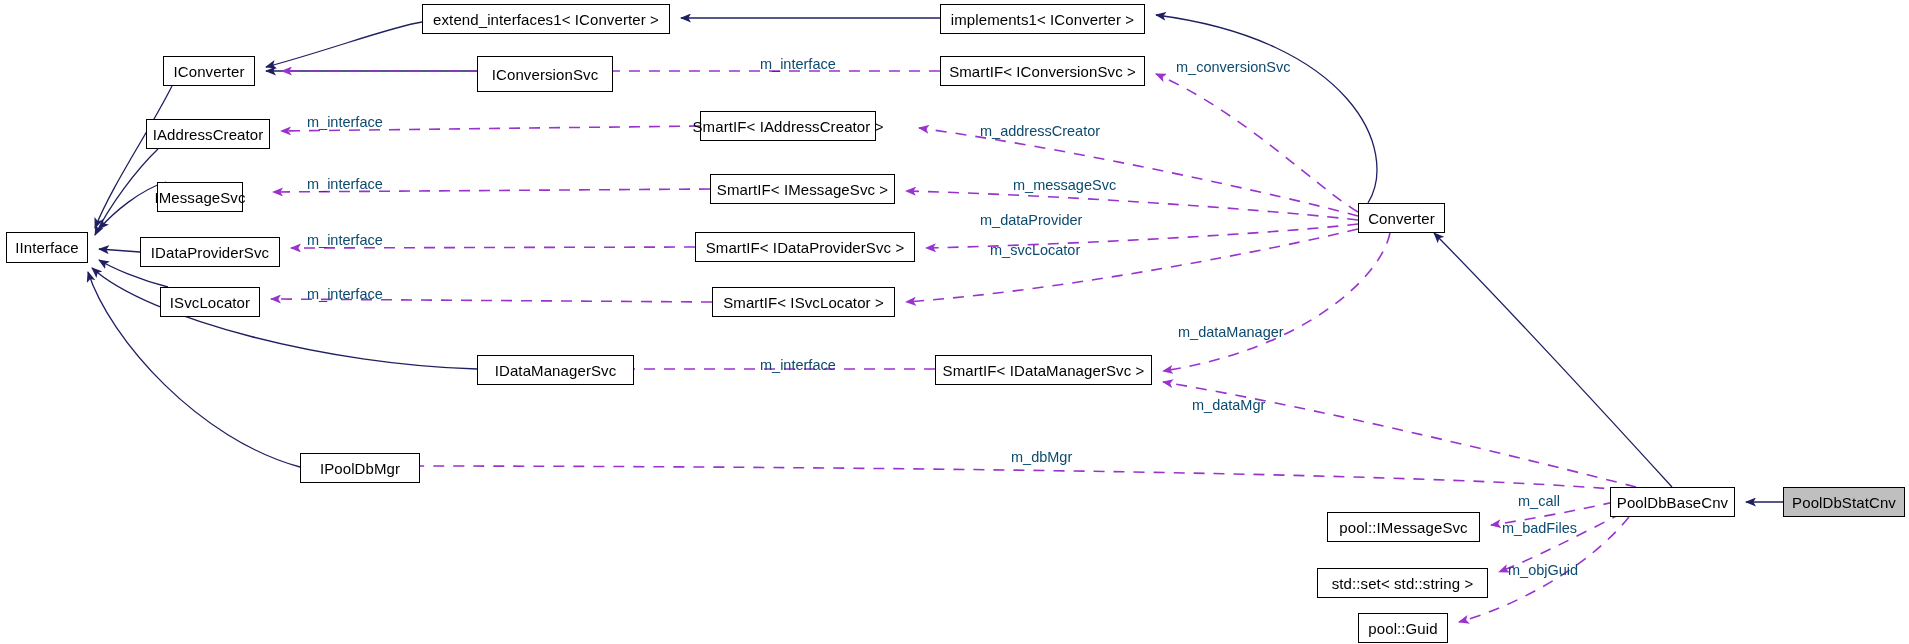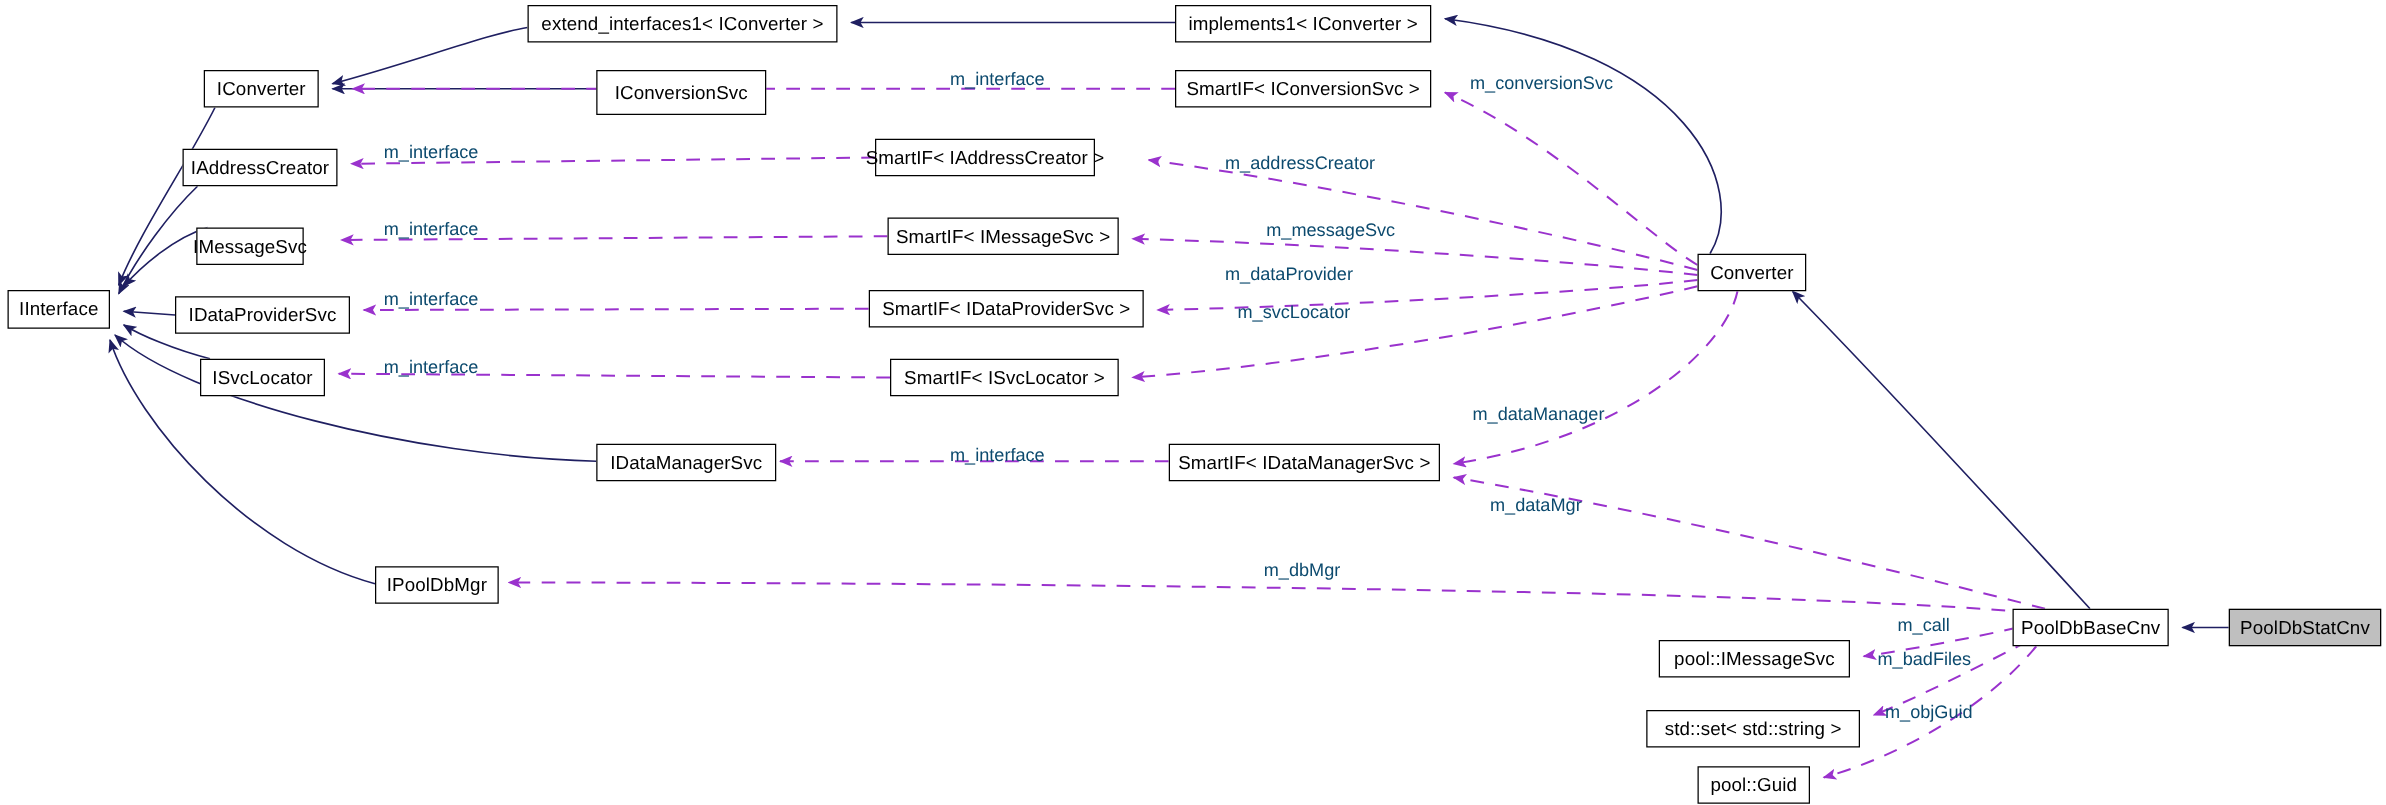--- a/index.html
+++ b/index.html
@@ -117,24 +117,24 @@
       </div>
       <div class="node" style="left: 157px; top: 182px; width: 86px; height: 30px;">
         <span>IMessageSvc</span>
       </div>
       <div class="node" style="left: 140px; top: 237px; width: 140px; height: 30px;">
         <span>IDataProviderSvc</span>
       </div>
       <div class="node" style="left: 160px; top: 287px; width: 100px; height: 30px;">
         <span>ISvcLocator</span>
       </div>
-      <div class="node" style="left: 477px; top: 355px; width: 144px; height: 30px; align-items: center;">
+      <div class="node" style="left: 477px; top: 355px; width: 157px; height: 30px; align-items: center;">
         <span>IDataManagerSvc</span>
       </div>
-      <div class="node" style="left: 300px; top: 453px; width: 99px; height: 30px;">
+      <div class="node" style="left: 300px; top: 453px; width: 120px; height: 30px;">
         <span>IPoolDbMgr</span>
       </div>
       <div class="node" style="left: 422px; top: 4px; width: 248px; height: 30px;">
         <span>extend_interfaces1&lt; IConverter &gt;</span>
       </div>
       <div class="node" style="left: 477px; top: 56px; width: 136px; height: 36px;">
         <span>IConversionSvc</span>
       </div>
       <div class="node" style="left: 940px; top: 4px; width: 205px; height: 30px;">
         <span>implements1&lt; IConverter &gt;</span>

